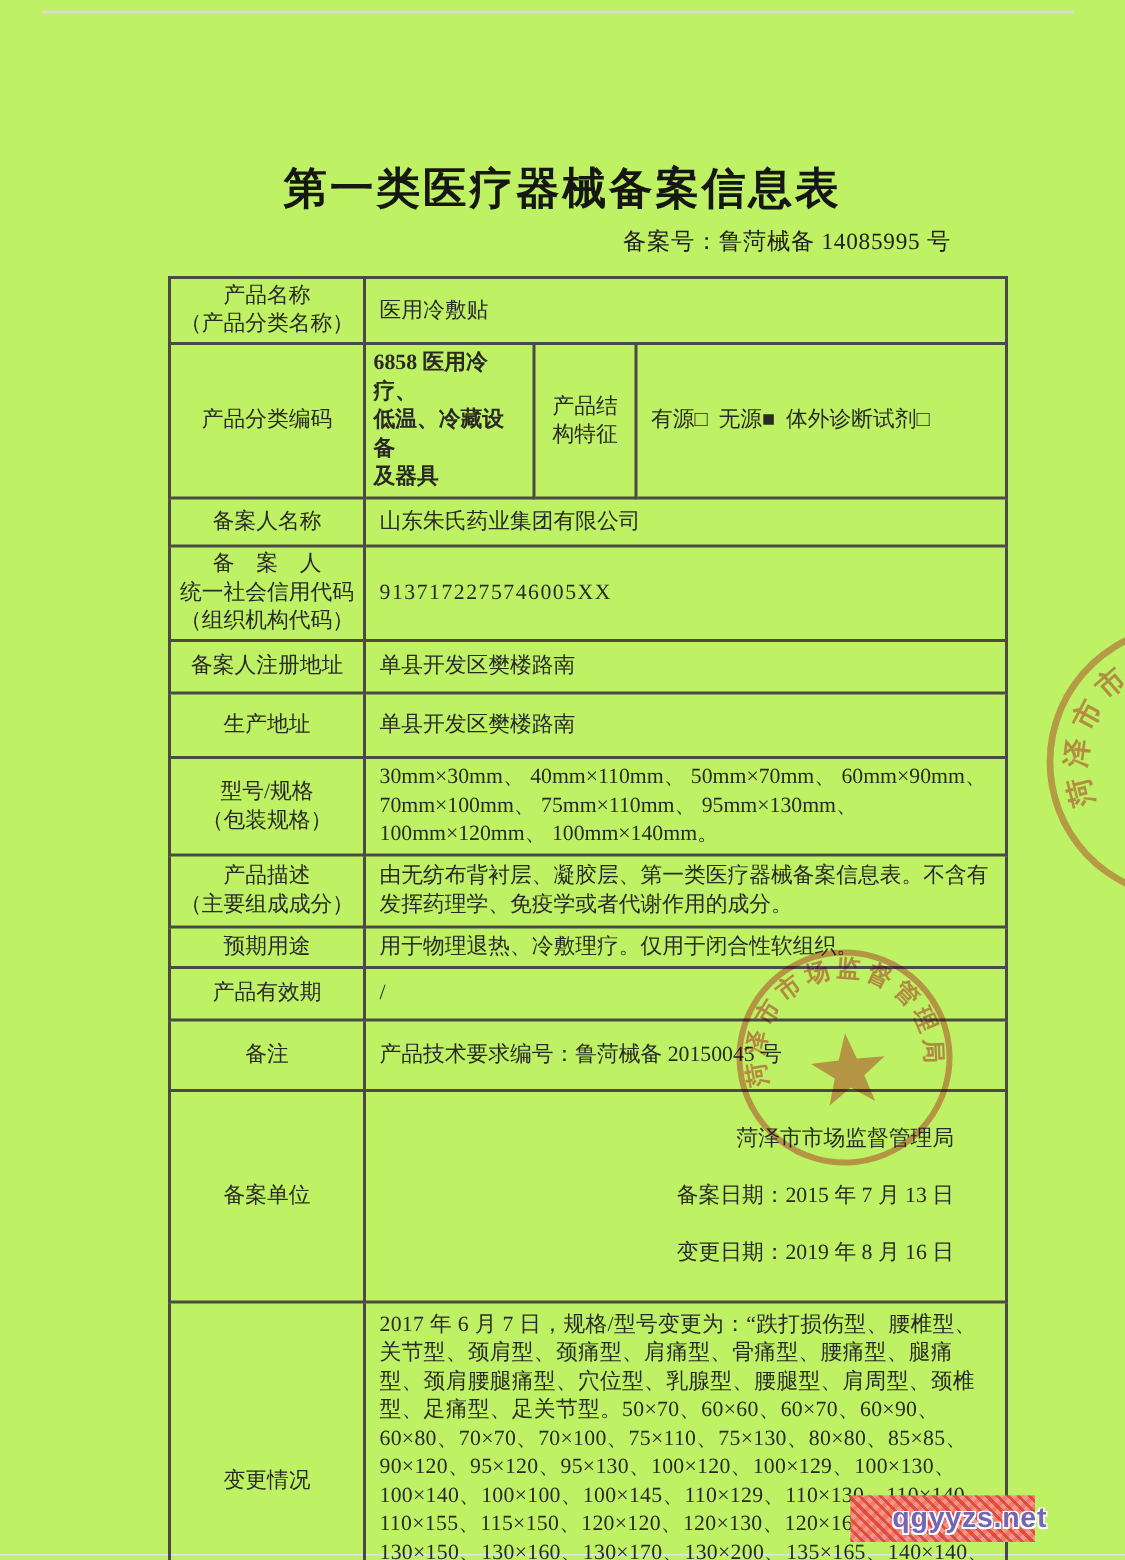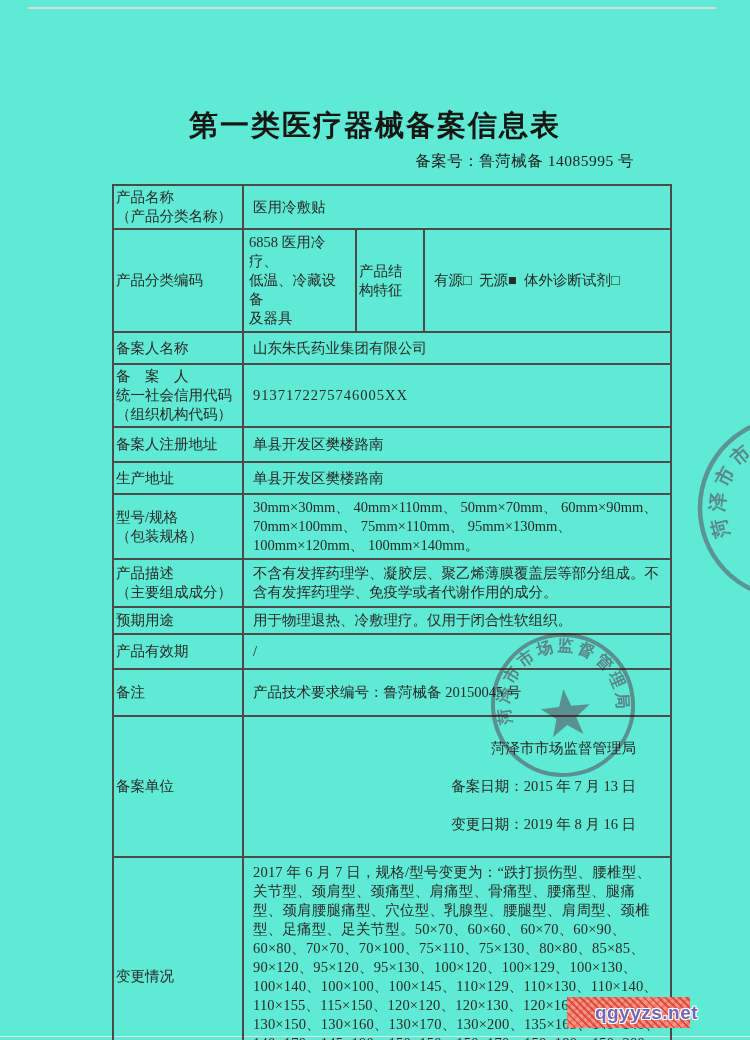--- a/index.html
+++ b/index.html
@@ -1,44 +1,44 @@
 <!DOCTYPE html>
 <html><head>
 <meta charset="utf-8">
 <style>
   html,body{margin:0;padding:0;background:#ffffff;}
   .page{
     position:relative;width:750px;height:1040px;overflow:hidden;
-    background:#5eead4;
+    background:#bef264;
     font-family:"Liberation Serif","DejaVu Serif",serif;
     color:#262522;
   }
   .scan-top-line{position:absolute;top:7px;left:28px;width:688px;height:2px;background:#dcdad5;}
   .scan-bottom-line{position:absolute;bottom:3px;left:0;width:750px;height:1px;background:#e3e1dc;}
   .title{
     position:absolute;top:106px;left:0;width:750px;margin:0;
     text-align:center;font-size:29px;font-weight:bold;letter-spacing:2px;color:#161613;
   }
   .record-no{position:absolute;top:151px;right:116px;font-size:15.5px;letter-spacing:.5px;color:#21201d;}
   table.info{
     position:absolute;left:112px;top:184px;width:558px;
     border-collapse:collapse;table-layout:fixed;
   }
   table.info td{
     border:2px solid #4b4a44;
     font-size:14.5px;line-height:19px;color:#2a2926;
     vertical-align:middle;overflow:hidden;
   }
-  td.lbl{text-align:left;white-space:pre-line;padding:2px 2px;font-size:15px;}
+  td.lbl{text-align:center;white-space:pre-line;padding:2px 2px;font-size:15px;}
   td.val{padding:3px 9px;white-space:pre-line;}
-  td.small{font-size:12.5px;line-height:15.5px;padding:3px 5px;}
+  td.small{font-size:12.5px;line-height:15.5px;padding:3px 5px;font-weight:bold;}
   td.mid{font-size:13.5px;line-height:17px;margin-top:48px;}
   td.chk{font-size:15px;white-space:pre-wrap;}
   tr.r1{height:42px}tr.r2{height:48px}tr.r3{height:32px}tr.r4{height:60px}
-  tr.r5{height:35px}tr.r6{height:32px}tr.r7{height:60px}tr.r8{height:48px}
+  tr.r5{height:35px}tr.r6{height:43px}tr.r7{height:60px}tr.r8{height:48px}
   tr.r9{height:26px}tr.r10{height:35px}tr.r11{height:47px}tr.r12{height:72px}
   tr.r13{height:229px}
   td.unit-cell{text-align:right;padding-right:34px;font-size:15.5px;line-height:24px;}
   td.change-cell{font-size:14.5px;line-height:19.1px;padding:5px 9px 3px 9px;vertical-align:top;letter-spacing:.2px;}
   td.code-cell{letter-spacing:1px;font-size:15px;}
   .stamp{position:absolute;mix-blend-mode:multiply;opacity:.85;}
   .stamp-main{left:478px;top:620px;transform:rotate(-6deg);}
   .stamp-edge{left:690px;top:408px;transform:rotate(-10deg);}
   .watermark{
     position:absolute;left:567px;top:997px;width:123px;height:31px;
@@ -106,21 +106,21 @@
         <td class="val" colspan="3">单县开发区樊楼路南</td>
       </tr>
       <tr class="r7">
         <td class="lbl">型号/规格
 （包装规格）</td>
         <td class="val" colspan="3">30mm×30mm、 40mm×110mm、 50mm×70mm、 60mm×90mm、 70mm×100mm、 75mm×110mm、 95mm×130mm、 100mm×120mm、 100mm×140mm。</td>
       </tr>
       <tr class="r8">
         <td class="lbl">产品描述
 （主要组成成分）</td>
-        <td class="val" colspan="3">不含有发挥药理学、凝胶层、聚乙烯薄膜覆盖层等部分组成。不含有发挥药理学、免疫学或者代谢作用的成分。</td>
+        <td class="val" colspan="3">由无纺布背衬层、凝胶层、第一类医疗器械备案信息表。不含有发挥药理学、免疫学或者代谢作用的成分。</td>
       </tr>
       <tr class="r9">
         <td class="lbl">预期用途</td>
         <td class="val" colspan="3">用于物理退热、冷敷理疗。仅用于闭合性软组织。</td>
       </tr>
       <tr class="r10">
         <td class="lbl">产品有效期</td>
         <td class="val" colspan="3">/</td>
       </tr>
       <tr class="r11">

